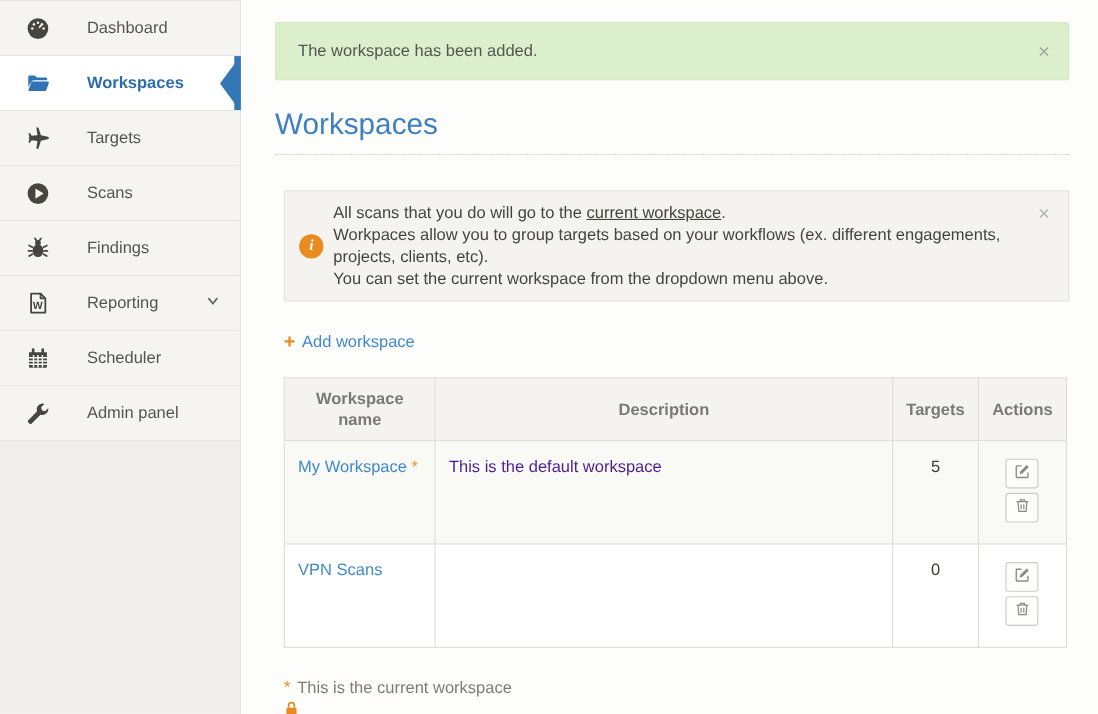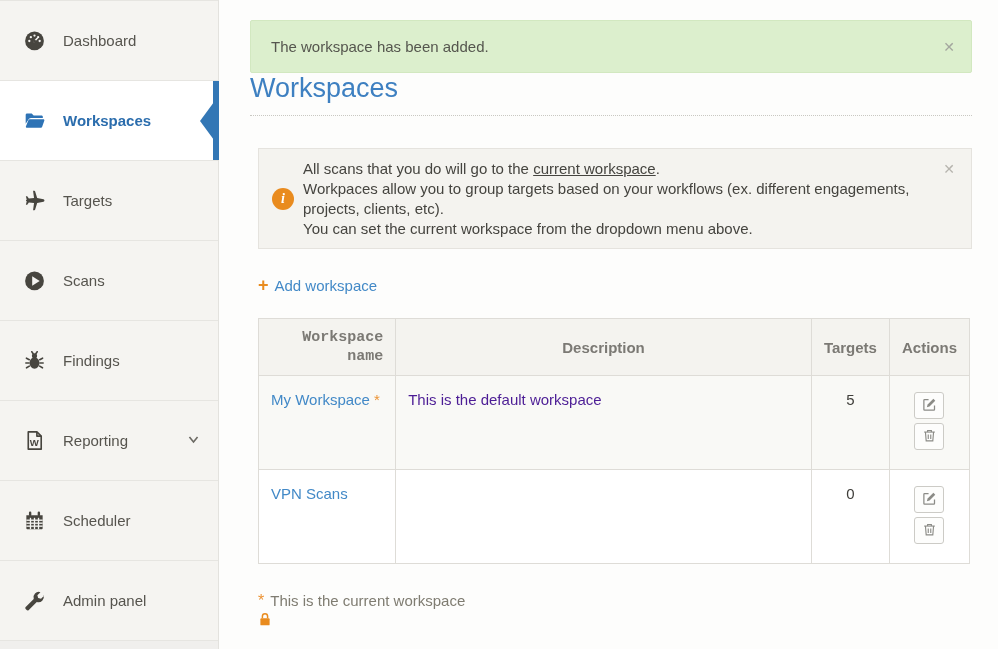--- a/index.html
+++ b/index.html
@@ -13,26 +13,27 @@
 
   
   .sidebar {
     position: absolute; left: 0; top: 0; width: 219px; height: 649px;
     background: #f0efed;
     border-right: 1px solid #e3e2de;
   }
   .nav { border-top: 1px solid #e6e5e1; }
   .nav-item {
     position: relative;
-    height: 80px;
+    height: 50px;
     display: flex; align-items: center;
     padding-left: 21px;
     background: #f5f4f1;
     border-bottom: 1px solid #e6e5e1;
     cursor: pointer;
+    gap: 16px;
   }
   .nav-icon {
     width: 26px; height: 26px; margin-right: 16px;
     display: flex; align-items: center; justify-content: center;
     color: #47453f; flex: 0 0 26px;
   }
   .nav-icon svg { width: 23px; height: 23px; }
   .nav-label { color: #56544e; font-size: 15px; }
   .nav-caret { margin-left: auto; margin-right: 18px; color: #6b6963; }
   .nav-caret svg { width: 13px; height: 13px; }
@@ -59,20 +60,21 @@
     padding: 20px 26px 0 30px;
   }
 
   .alert-success {
     position: relative;
     background: #dcefcd;
     border: 1px solid #d2e8c0;
     border-radius: 2px;
     padding: 17px 40px 17px 20px;
     color: #55564e;
+    margin-bottom: 25px;
   }
   .alert-close, .box-close {
     position: absolute; right: 16px;
     color: #a3a69e; font-weight: bold; font-size: 14px;
     cursor: pointer; line-height: 1;
   }
   .alert-close { top: 50%; transform: translateY(-50%); }
 
   .page-title {
     color: #3e80c1;
@@ -122,21 +124,21 @@
   }
   .ws-table th, .ws-table td { border: 1px solid #dedcd7; }
   .ws-table th {
     background: #f4f3ef;
     color: #7b7974;
     font-weight: bold;
     font-size: 15px;
     padding: 9px 12px;
     line-height: 19px;
   }
-  .ws-table th.col-name { text-align: right; width: 138px; font-family: Liberation Mono, monospace; }
+  .ws-table th.col-name { text-align: center; width: 138px; }
   .ws-table th.col-desc { width: 424px; }
   .ws-table th.col-targets { width: 72px; }
   .ws-table th.col-actions { width: 78px; }
   .ws-table td {
     padding: 15px 12px;
     vertical-align: top;
     font-size: 15px;
     height: 75px;
   }
   .ws-table tr.odd td { background: #f9f9f6; }

